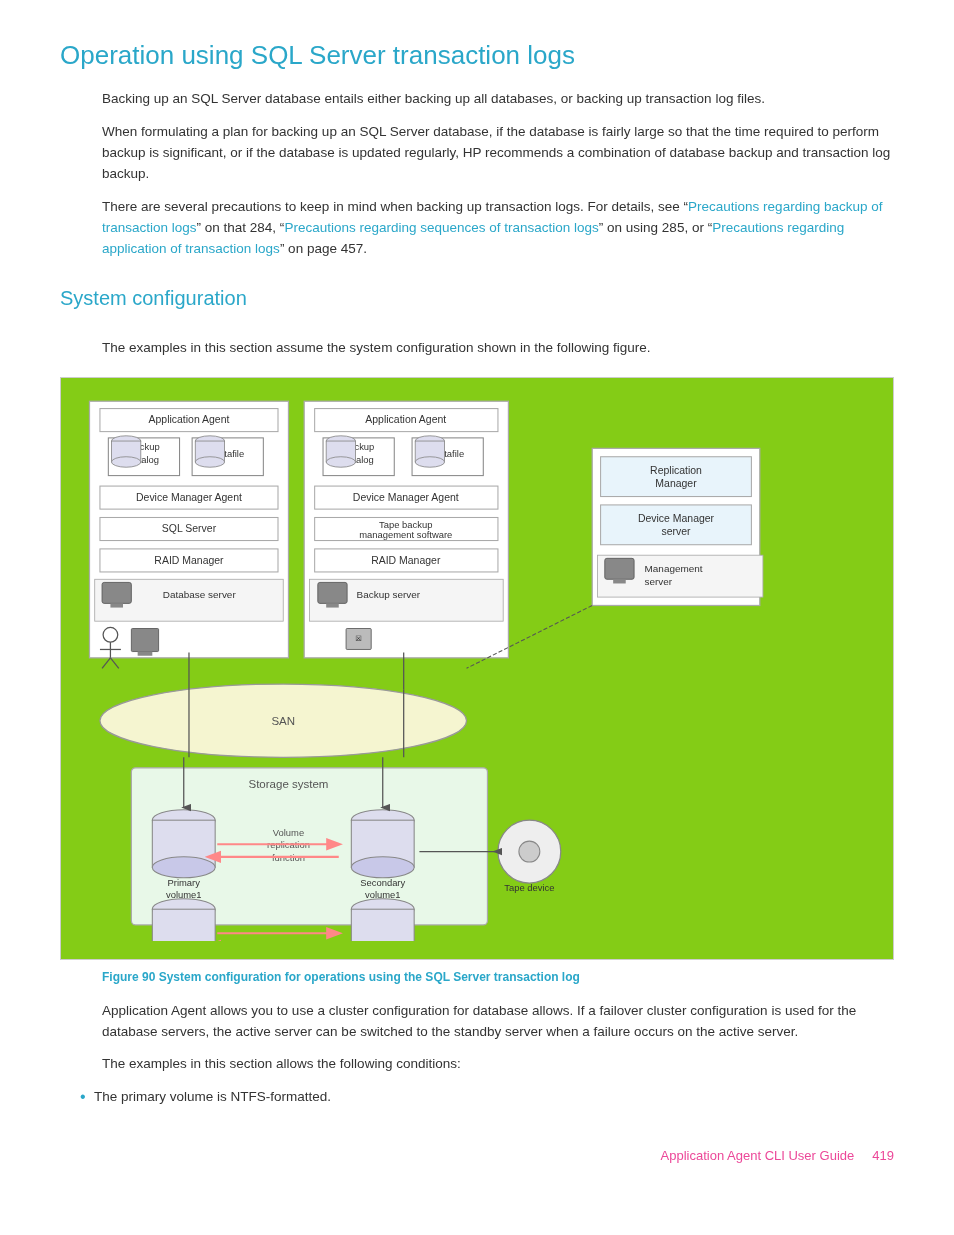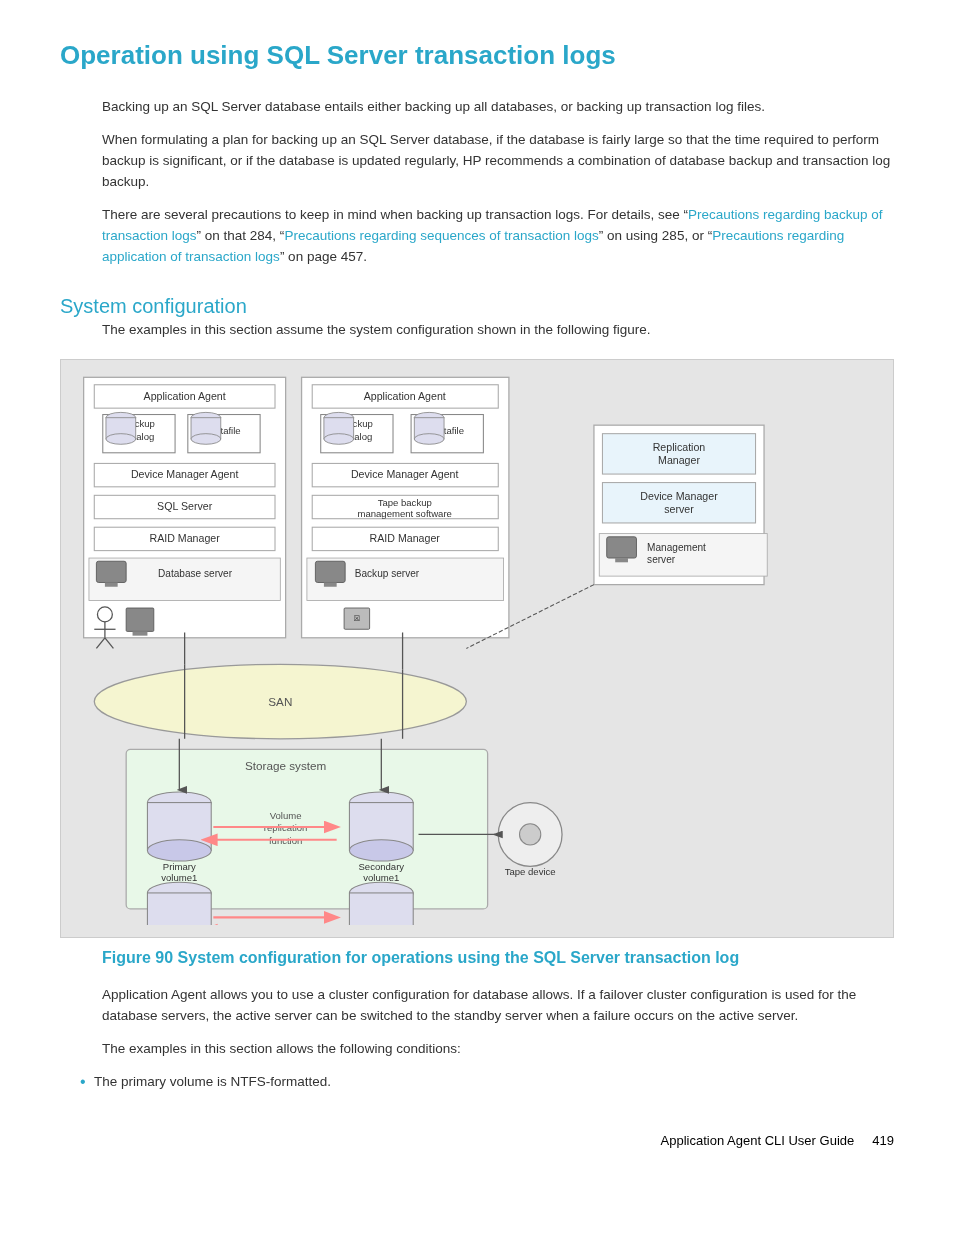--- a/index.html
+++ b/index.html
@@ -7,62 +7,62 @@
       font-family: Arial, Helvetica, sans-serif;
       font-size: 14px;
       color: #333;
       background: #fff;
       width: 954px;
       min-height: 1235px;
       padding: 40px 60px 60px 60px;
     }
     h1 {
       font-size: 26px;
-      font-weight: bold;
-      color: #2aa7c9;
-      margin-bottom: 26px;
+      font-weight: normal;
+      color: #2aa7c9;
+      margin-bottom: 18px;
       border-bottom: none;
     }
     h2 {
       font-size: 20px;
       font-weight: normal;
       color: #2aa7c9;
       margin-top: 28px;
-      margin-bottom: 2px;
+      margin-bottom: 28px;
     }
     p {
       margin-bottom: 12px;
       line-height: 1.55;
       color: #333;
       font-size: 13.5px;
       margin-left: 42px;
     }
     a {
       color: #2aa7c9;
       text-decoration: none;
     }
 
     .diagram-container {
       border: 1px solid #ccc;
-      background: #e5e5e5;
+      background: #84cc16;
       margin: 18px 0 8px 0;
-      padding: 12px;
+      padding: 18px;
       width: 100%;
       position: relative;
     }
 
     
     .diagram-svg {
       width: 100%;
       display: block;
     }
 
     .figure-caption {
       color: #2aa7c9;
-      font-size: 16px;
+      font-size: 12px;
       font-weight: bold;
       margin-bottom: 14px;
       margin-top: 4px;
     }
 
     .bullet-list {
       margin-left: 20px;
       margin-top: 8px;
     }
     .bullet-list li {
@@ -82,21 +82,21 @@
       font-size: 16px;
       line-height: 1.3;
     }
 
     .page-footer {
       display: flex;
       justify-content: flex-end;
       align-items: flex-start;
       margin-top: 40px;
       font-size: 13px;
-      color: #000000;
+      color: #ec4899;
     }
   </style>
 </head>
 <body>
 
 <h1>Operation using SQL Server transaction logs</h1>
 
 <p>Backing up an SQL Server database entails either backing up all databases, or backing up transaction log files.</p>
 <p>When formulating a plan for backing up an SQL Server database, if the database is fairly large so that the time required to perform backup is significant, or if the database is updated regularly, HP recommends a combination of database backup and transaction log backup.</p>
 

